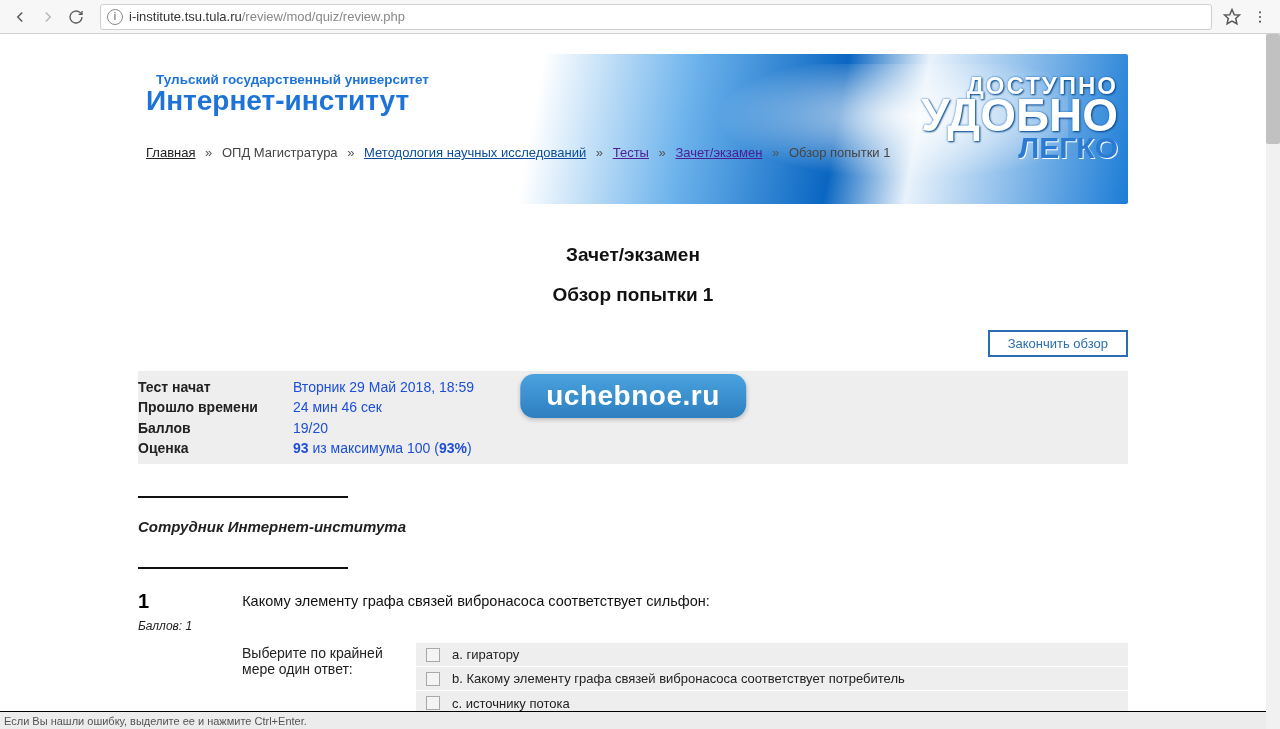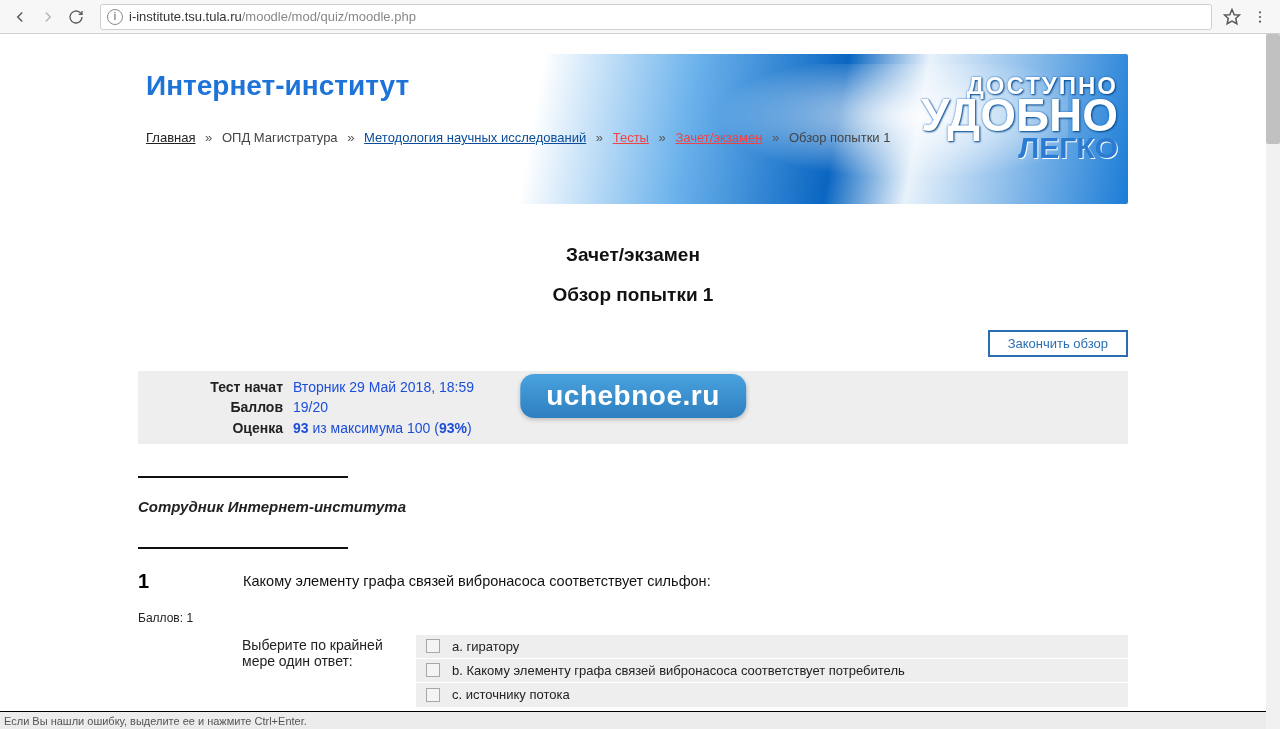--- a/index.html
+++ b/index.html
@@ -25,41 +25,41 @@
   .uni-title { color:#1e73d8; font-size:28px; font-weight:600; margin-top:-2px;}
   .slogan { position:absolute; right:10px; top:22px; text-align:right; font-family: Arial Black, Arial, sans-serif; font-weight:900; line-height:.85; color:#fff;}
   .slogan .l1{ font-size:24px; letter-spacing:2px; text-shadow: 0 0 2px #0a66c2, 1px 1px 2px #04417e;}
   .slogan .l2{ font-size:46px; text-shadow: 0 0 2px #0a66c2, 1px 1px 2px #04417e;}
   .slogan .l3{ font-size:30px; color:#2a7bd1; text-shadow: 1px 1px 0 #fff; margin-left:60px;}
   .breadcrumbs { position:relative; margin-top:28px; font-size:13px; color:#444;}
   .breadcrumbs a { color:#0a4c99; }
   .breadcrumbs a.linklike { text-decoration:underline;}
   .breadcrumbs .home { color:#222; text-decoration:underline;}
   .breadcrumbs .sep { margin: 0 6px; color:#555;}
-  .breadcrumbs .faded { color:#ef4444; }
+  .breadcrumbs .faded { color:#4c1d95; }
   
   .content { width:990px; margin: 40px auto 0; }
   h2.center { text-align:center; font-size:19px; font-weight:bold; color:#111; margin-top:30px;}
   h3.center { text-align:center; font-size:19px; font-weight:bold; color:#111; margin-top:18px;}
   .finish-btn-wrap{ text-align:right; margin-top:24px;}
   .finish-btn { display:inline-block; border:2px solid #2a6db0; padding:4px 18px; font-size:13px; cursor:pointer; background:transparent; color:#2a6db0;}
   .watermark { position:absolute; left:50%; transform:translateX(-50%); top:340px; background:#3a98d8; background:linear-gradient(#4aa2de,#2d7fbf); color:#fff; font-size:28px; font-weight:bold; padding:6px 26px; border-radius:14px; letter-spacing:.5px; pointer-events:none; box-shadow:0 2px 4px rgba(0,0,0,.2);text-align:right;}
   .summary { margin-top:14px; background:#eeeeee; padding:6px 0;}
   .summary-row{ display:flex; font-size:14px; line-height:1.45;}
-  .summary-row .label{ width:155px; text-align:right; font-weight:bold; color:#222; padding-right:10px;}
+  .summary-row .label{ width:155px; text-align:left; font-weight:bold; color:#222; padding-right:10px;}
   .summary-row .value{ color:#1d4ed8;}
   hr.short{ width:210px; border:none; border-top:2px solid #111; }
   .hr-wrap{ text-align:center; margin:32px 0 20px;}
   .staff { font-style:italic; font-size:15px; font-weight:bold; color:#222;}
   
   .qblock{ border-top:1px solid transparent; margin-top:20px;}
   .qhead{ display:flex; align-items:flex-start; gap:50px; }
   .qnum{ font-size:20px; font-weight:bold; width:28px;}
   .qtext{ font-size:14.5px; color:#111; padding-top:3px;}
-  .qscore{ font-size:12px; color:#222; margin-top:18px;}
+  .qscore{ font-size:12px; color:#222; margin-top:6px;font-style:italic;}
   .qbody{ display:flex; gap:26px; margin-top:10px;}
   .qhint{ width:148px; font-size:14px; color:#222; padding-top:2px;}
   .answers{ flex:1; background:#eeeeee; }
   .ans-row{ display:flex; align-items:center; height:24px; border-bottom:1px solid #fff; padding:0 10px; font-size:13px; color:#222;}
   .ans-row:last-child{ border-bottom:none;}
   .chk{ width:14px; height:14px; border:1px solid #a8a8a8; background:#f4f4f4; margin-right:12px; flex-shrink:0;}
   
   .hint-bar{ position:absolute; left:0; bottom:0; right:14px; height:18px; background:#ececec; border-top:1px solid #000000; font-size:11px; color:#555; display:flex; align-items:center; padding-left:4px;}
 </style>
 </head>
@@ -78,21 +78,21 @@
   </div>
   <div class="nav-btn">
     <svg width="16" height="16" viewBox="0 0 24 24" fill="none" stroke="currentColor" stroke-width="2">
         <path d="M21 12a9 9 0 1 1-3-6.7L21 8"></path>
         <polyline points="21 3 21 8 16 8"></polyline>
       </svg>
   </div>
   <div class="omnibox">
     <span class="info-icon">i</span>
     <span>i-institute.tsu.tula.ru</span>
-      <span style="color:#888">/moodle/mod/quiz/moodle.php</span>
+      <span style="color:#888">/review/mod/quiz/review.php</span>
   </div>
   <div class="star-btn">
     <svg width="18" height="18" viewBox="0 0 24 24" fill="none" stroke="currentColor" stroke-width="2">
         <polygon points="12 2 15 9 22 9.3 17 14 18.5 21 12 17.5 5.5 21 7 14 2 9.3 9 9"></polygon>
       </svg>
   </div>
   <div class="menu-btn">
     <svg width="16" height="16" viewBox="0 0 24 24" fill="currentColor">
         <circle cx="12" cy="5" r="1.6"></circle>
         <circle cx="12" cy="12" r="1.6"></circle>
@@ -100,20 +100,21 @@
       </svg>
   </div>
 </div>
 
 <div class="viewport-outer">
   <div class="page">
 
     <div class="banner">
       <div class="banner-bg"></div>
       <div class="banner-inner">
+        <div class="uni-sub">Тульский государственный университет</div>
         <div class="uni-title">Интернет-институт</div>
         <div class="slogan">
           <div class="l1">ДОСТУПНО</div>
           <div class="l2">УДОБНО</div>
           <div class="l3">ЛЕГКО</div>
         </div>
         <div class="breadcrumbs">
           <a href="#" class="home">Главная</a>
           <span class="sep">»</span>
           <span>ОПД Магистратура</span>
@@ -133,20 +134,24 @@
       <h2 class="center">Зачет/экзамен</h2>
       <h3 class="center">Обзор попытки 1</h3>
       <div class="finish-btn-wrap">
         <span class="finish-btn">Закончить обзор</span>
       </div>
 
       <div class="summary">
         <div class="summary-row">
           <div class="label">Тест начат</div>
           <div class="value">Вторник 29 Май 2018, 18:59</div>
+        </div>
+        <div class="summary-row">
+          <div class="label">Прошло времени</div>
+          <div class="value">24 мин 46 сек</div>
         </div>
         <div class="summary-row">
           <div class="label">Баллов</div>
           <div class="value">19/20</div>
         </div>
         <div class="summary-row">
           <div class="label">Оценка</div>
           <div class="value">
             <b>93</b><span> из максимума 100 (</span><b>93%</b><span>)</span>
           </div>

